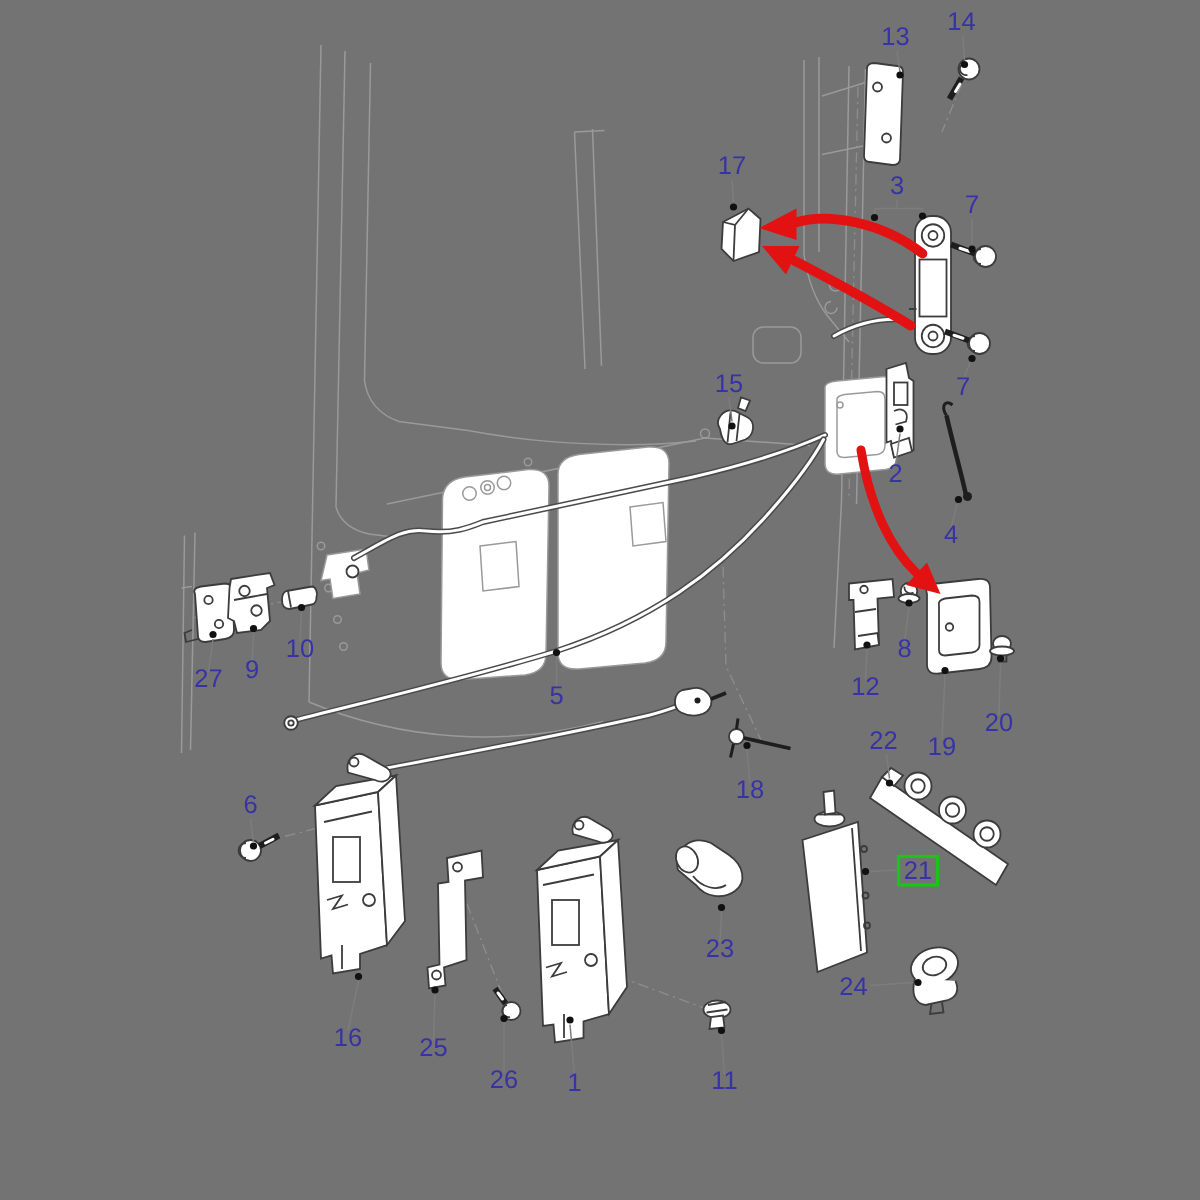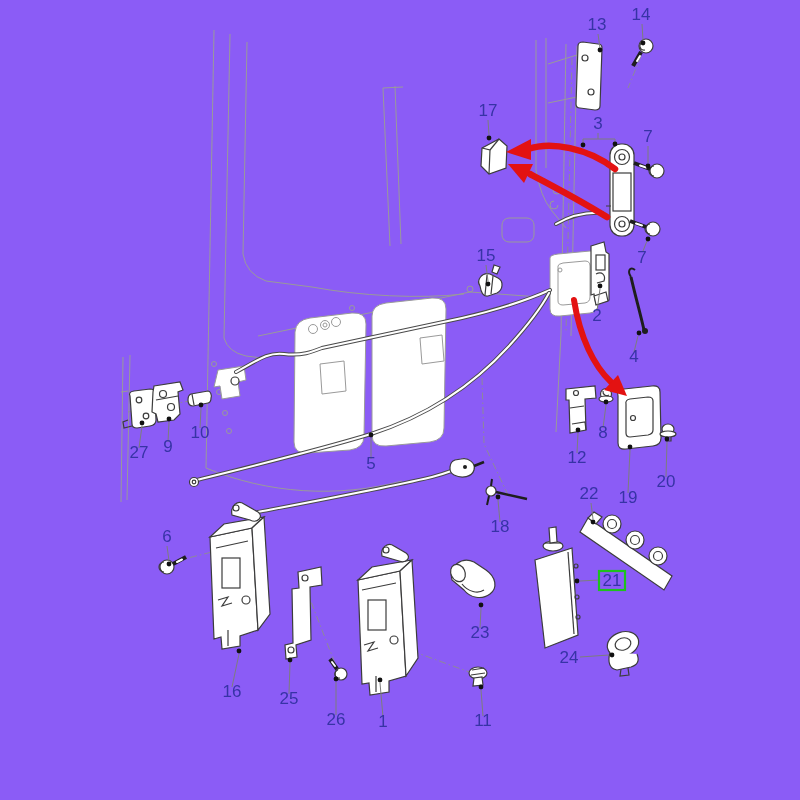--- a/index.html
+++ b/index.html
@@ -1,16 +1,16 @@
 <!DOCTYPE html>
 <html><head>
 <meta charset="utf-8">
 <style>
   html,body{margin:0;padding:0;background:#ffffff;}
-  #canvas{position:relative;width:800px;height:800px;background:#8b5cf6;overflow:hidden;}
+  #canvas{position:relative;width:800px;height:800px;background:#737373;overflow:hidden;}
   svg{display:block;}
   .part-num{font:17px "Liberation Sans", sans-serif;}
   .struct{stroke:#9a9a9a;stroke-width:1;fill:none;}
   .structf{stroke:#9a9a9a;stroke-width:1;fill:#ffffff;}
   .axis{stroke:#8d8d8d;stroke-width:0.9;fill:none;stroke-dasharray:7 3 1.5 3;}
   .part{stroke:#3c3c3c;stroke-width:1.2;fill:#ffffff;}
   .partd{stroke:#3c3c3c;stroke-width:1.2;fill:none;}
   .dark{stroke:#1e1e1e;fill:none;}
   .cable-out{stroke:#4a4a4a;stroke-width:4;fill:none;stroke-linecap:round;}
   .cable-in{stroke:#ffffff;stroke-width:2;fill:none;stroke-linecap:round;}

